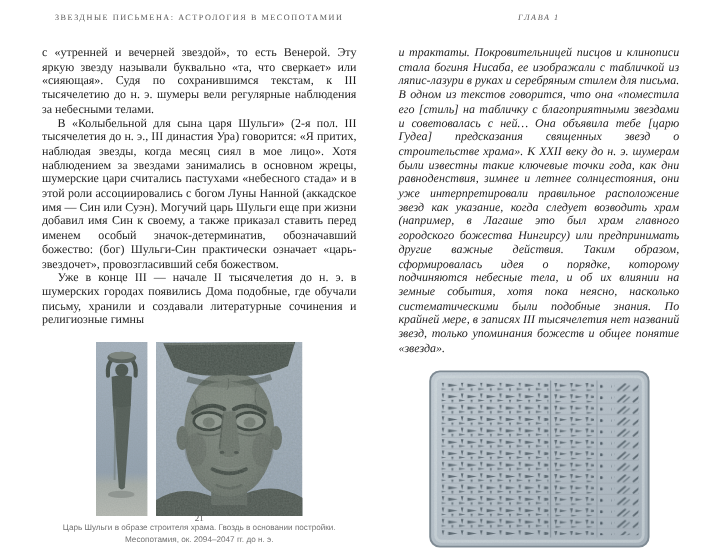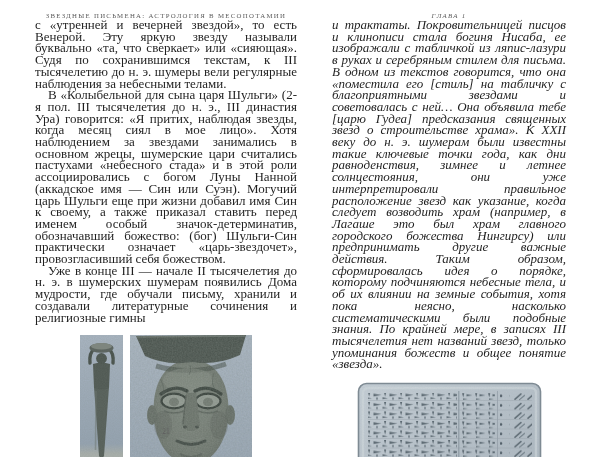--- a/index.html
+++ b/index.html
@@ -8,21 +8,21 @@
     overflow:hidden;font-family:"Liberation Serif",serif;color:#222;
   }
   .page{position:absolute;top:0;height:457px;}
   .page.left{left:35px;width:262px;}
   .page.right{left:332px;width:234px;font-style:italic;}
   .running-header{
     margin-top:12px;text-align:center;font-size:6.8px;letter-spacing:1.3px;
     color:#5a5a5a;font-family:"Liberation Serif",serif;white-space:nowrap;
   }
   .body-text{
-    margin-top:0;font-size:13px;line-height:11.7px;text-align:justify;
+    margin-top:20px;font-size:10px;line-height:11.7px;text-align:justify;
     color:#1f1f1f;
   }
   .body-text p{margin:0;}
   .body-text p.indent{text-indent:13px;}
   .figure{margin-top:12px;display:flex;justify-content:center;gap:7px;}
   .figure svg{display:block;}
   .caption{
     margin-top:6px;text-align:center;font-family:"Liberation Sans",sans-serif;
     font-size:6.8px;line-height:10px;color:#707070;
   }
@@ -35,21 +35,21 @@
 <body>
 
 <div class="spread">
 
   <div class="page left">
     <div class="running-header">ЗВЕЗДНЫЕ ПИСЬМЕНА: АСТРОЛОГИЯ В МЕСОПОТАМИИ</div>
 
     <div class="body-text">
       <p>с «утренней и вечерней звездой», то есть Венерой. Эту яркую звезду называли буквально «та, что сверкает» или «сияющая». Судя по сохранившимся текстам, к III тысячелетию до н. э. шумеры вели регулярные наблюдения за небесными телами.</p>
       <p class="indent">В «Колыбельной для сына царя Шульги» (2-я пол. III тысячелетия до н. э., III династия Ура) говорится: «Я притих, наблюдая звезды, когда месяц сиял в мое лицо». Хотя наблюдением за звездами занимались в основном жрецы, шумерские цари считались пастухами «небесного стада» и в этой роли ассоциировались с богом Луны Нанной (аккадское имя — Син или Суэн). Могучий царь Шульги еще при жизни добавил имя Син к своему, а также приказал ставить перед именем особый значок-детерминатив, обозначавший божество: (бог) Шульги-Син практически означает «царь-звездочет», провозгласивший себя божеством.</p>
-      <p class="indent">Уже в конце III — начале II тысячелетия до н. э. в шумерских шумерам появились Дома мудрости, где обучали письму, хранили и создавали литературные сочинения и религиозные гимны</p>
+      <p class="indent">Уже в конце III — начале II тысячелетия до н. э. в шумерских городах появились Дома подобные, где обучали письму, хранили и создавали литературные сочинения и религиозные гимны</p>
     </div>
 
     <div class="figure">
 
       <svg width="43" height="145" viewBox="0 0 43 145">
         <defs>
           <linearGradient id="bg1" x1="0" y1="0" x2="0" y2="1">
             <stop offset="0" stop-color="#a9b5c2"></stop>
             <stop offset="0.75" stop-color="#96a4b2"></stop>
             <stop offset="0.82" stop-color="#aab0ac"></stop>

